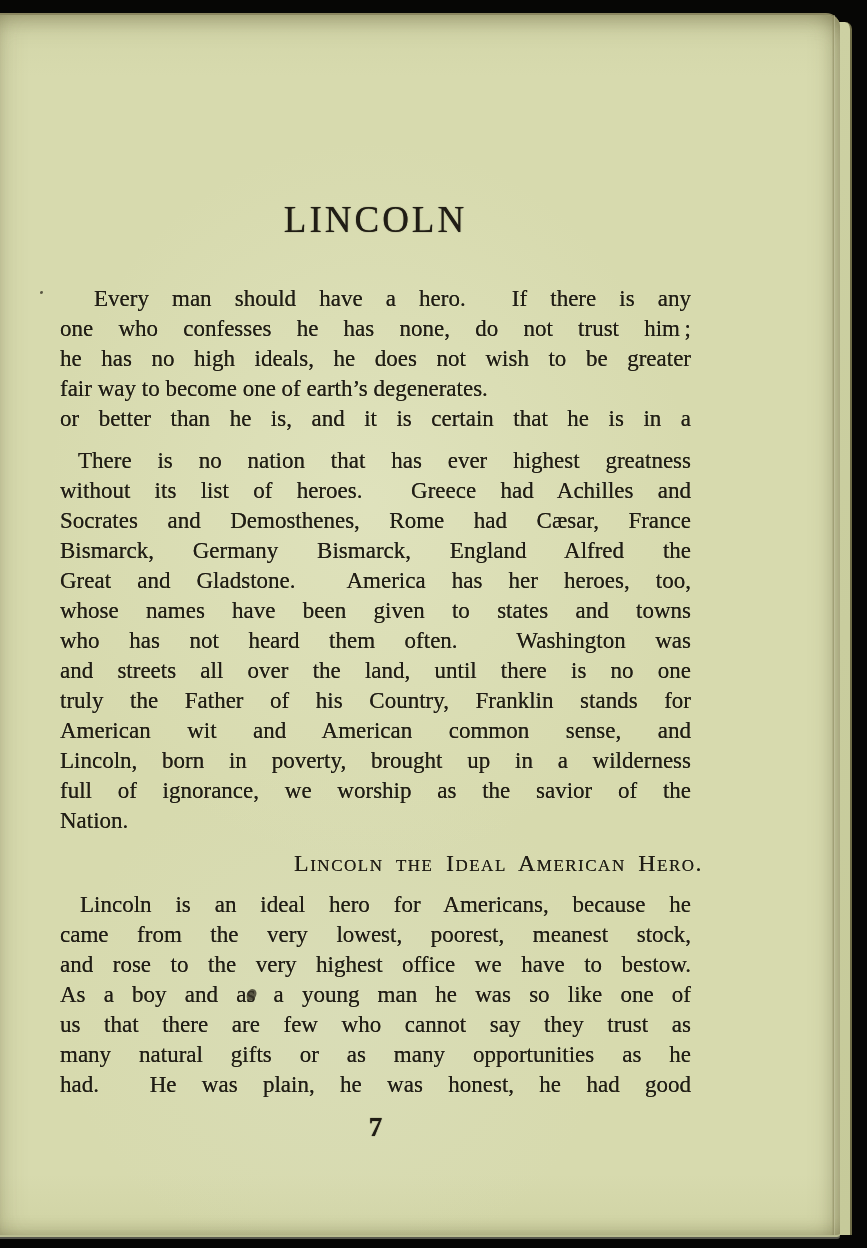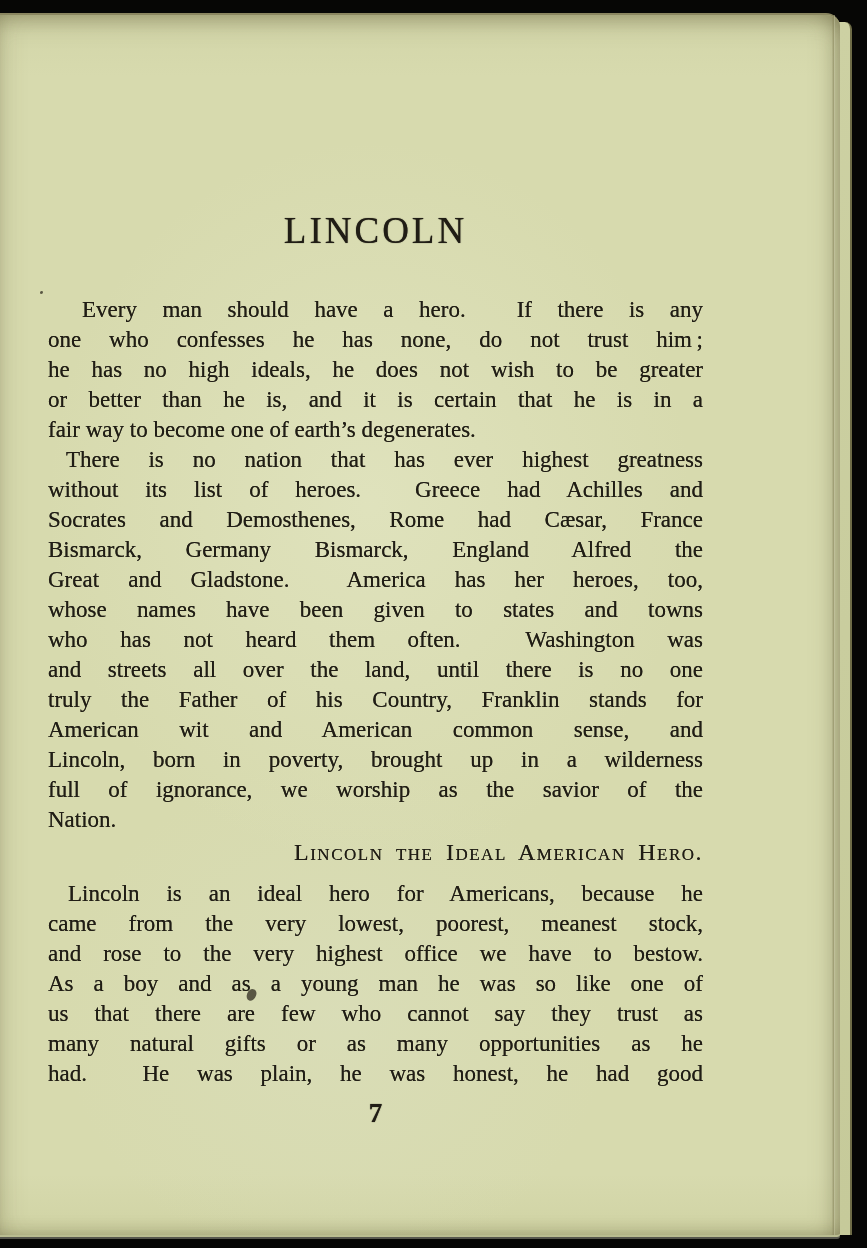--- a/index.html
+++ b/index.html
@@ -42,35 +42,35 @@
       inset 14px 0 34px -22px rgba(85,80,48,.3),
       0 2px 0 rgba(240,242,215,.35);
     color:#201d15;
   }
   .crease{
     position:absolute;top:0;bottom:0;right:5px;width:3px;
     background:linear-gradient(90deg,rgba(130,125,80,0) 0%,rgba(120,115,72,.45) 45%,rgba(238,240,210,.4) 100%);
   }
   .text-block{
     position:absolute;
-    left:48px;top:196px;
+    left:48px;top:185px;
     width:655px;
     font-size:23px;
     text-shadow:0 0 .5px rgba(32,29,21,.85);
   }
   .title{
     margin:0 0 44px 0;
     font-size:37px;
     font-weight:normal;
     line-height:40px;
     letter-spacing:3px;
     text-align:center;
     text-shadow:0 0 .9px rgba(25,22,15,.9);
   }
-  .para{margin:0;font-family:Liberation Serif, serif;}
+  .para{margin:12px;font-family:Liberation Serif, serif;}
   .ln{
     height:30px;line-height:30px;
     text-align:justify;
     
     text-align-last:justify;
   }
   .ln.endline{text-align-last:left;}
   .ind-a{padding-left:34px;}
   .ind-b{padding-left:18px;}
   .ind-c{padding-left:20px;}
@@ -109,22 +109,22 @@
     <div class="speck speck-2"></div>
 
     <div class="text-block">
 
       <h1 class="title">LINCOLN</h1>
 
       <div class="para p1">
         <div class="ln ind-a">Every man should have a hero.&nbsp; If there is any</div>
         <div class="ln">one who confesses he has none, do not trust him ;</div>
         <div class="ln">he has no high ideals, he does not wish to be greater</div>
+        <div class="ln endline">fair way to become one of earth’s degenerates.</div>
         <div class="ln">or better than he is, and it is certain that he is in a</div>
-        <div class="ln endline">fair way to become one of earth’s degenerates.</div>
       </div>
 
       <div class="para p2">
         <div class="ln ind-b">There is no nation that has ever highest greatness</div>
         <div class="ln">without its list of heroes.&nbsp; Greece had Achilles and</div>
         <div class="ln">Socrates and Demosthenes, Rome had Cæsar, France</div>
         <div class="ln">Bismarck, Germany Bismarck, England Alfred the</div>
         <div class="ln">Great and Gladstone.&nbsp; America has her heroes, too,</div>
         <div class="ln">whose names have been given to states and towns</div>
         <div class="ln">who has not heard them often.&nbsp; Washington was</div>

